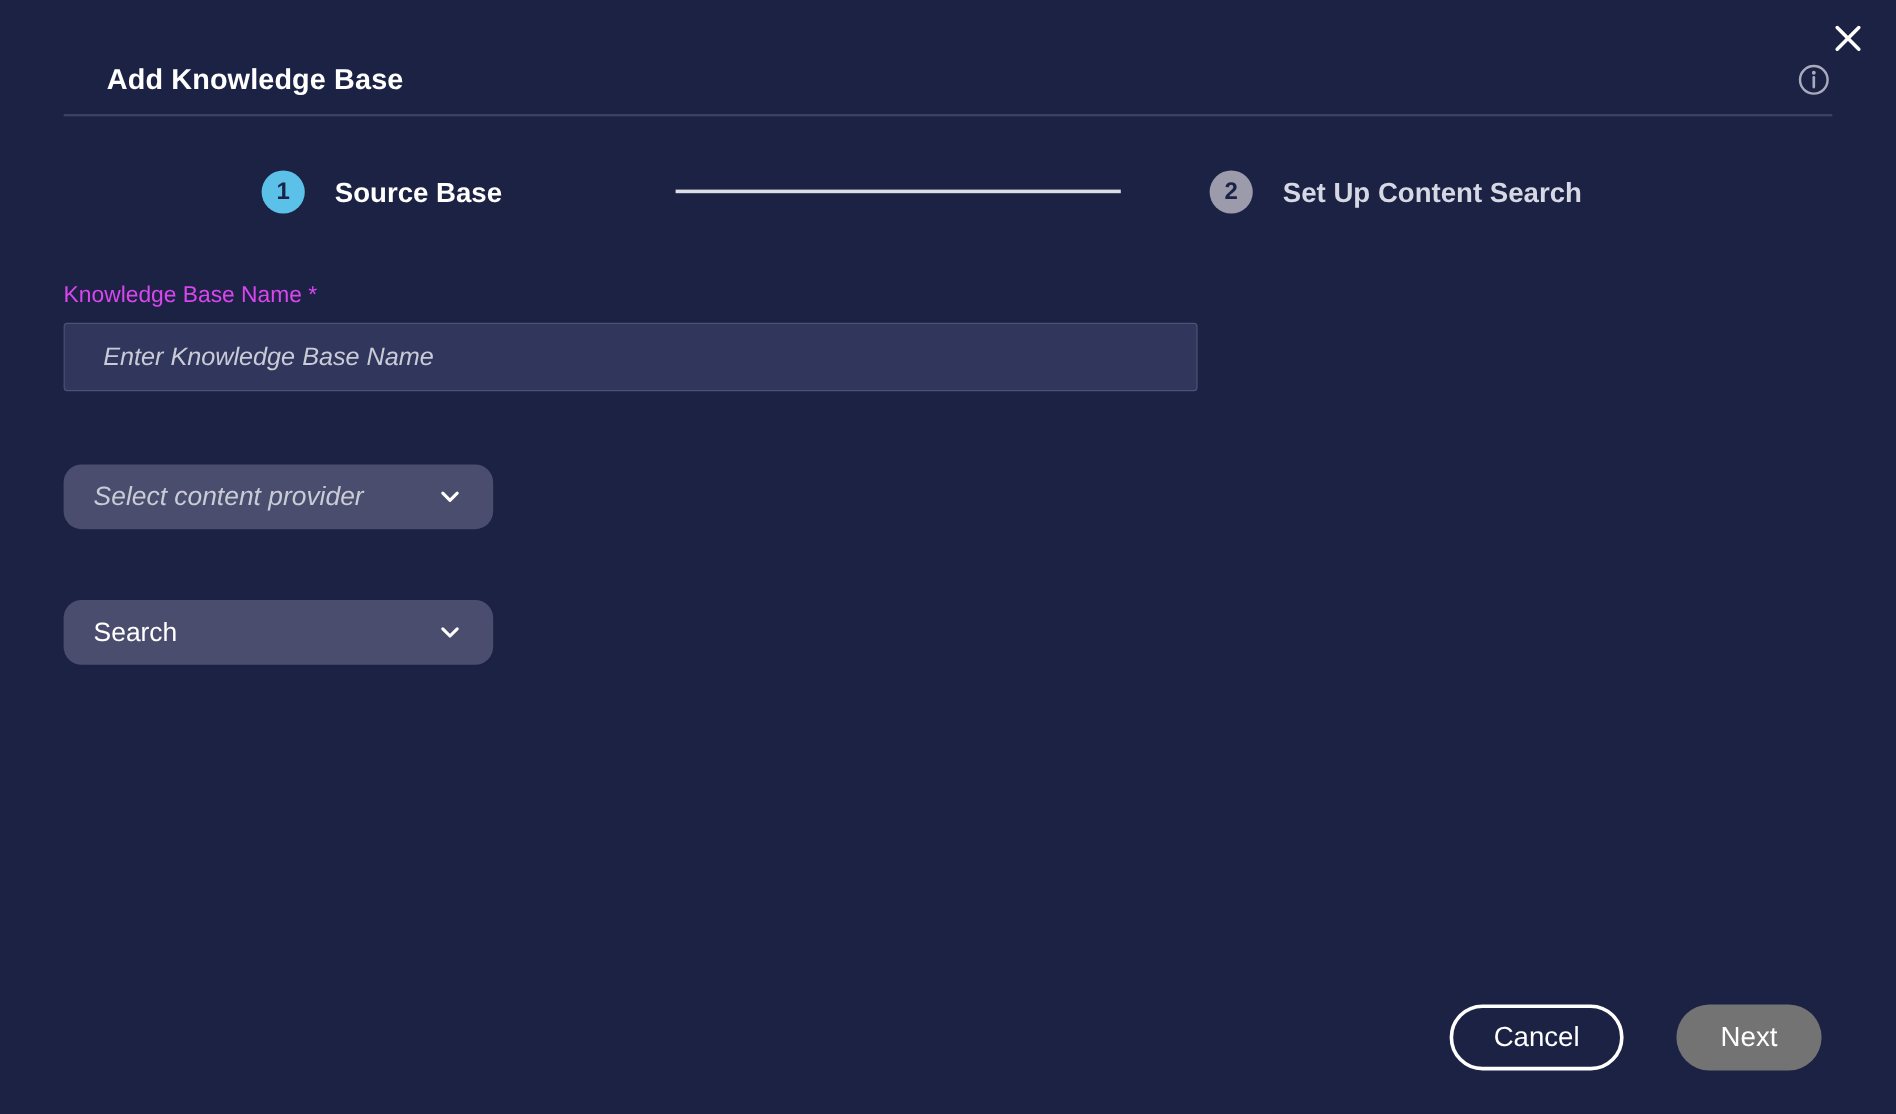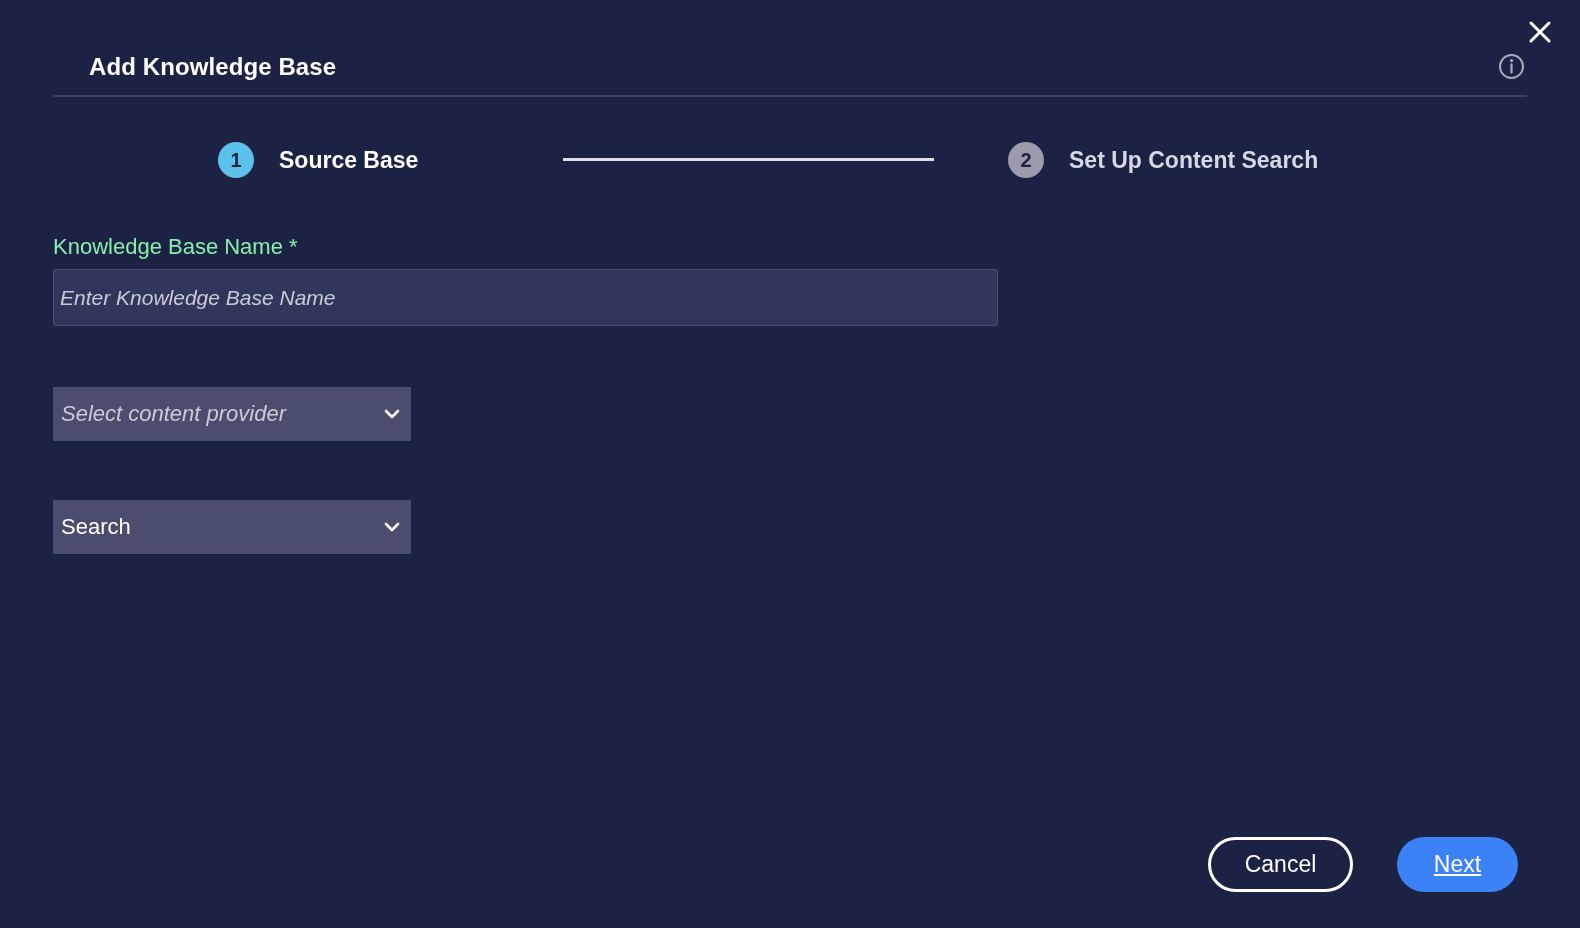--- a/index.html
+++ b/index.html
@@ -126,62 +126,62 @@
   .form-area {
     position: absolute;
     left: 53px;
     top: 235px;
     width: 1000px;
   }
 
   .field-group { margin-bottom: 0; }
 
   .field-label {
-    font-size: 22px;
-    color: #86efac;
+    font-size: 19px;
+    color: #d946ef;
     line-height: 24px;
     margin-bottom: 10px;
     font-weight: normal;
   }
 
   .text-input {
     display: block;
     width: 945px;
     height: 57px;
     background: #313css;
     background: #31365c;
     border: 1px solid #4d5175;
     border-radius: 3px;
     color: #ffffff;
     font-family: "Liberation Sans", sans-serif;
     font-size: 21px;
-    padding: 0 6px;
+    padding: 0 32px;
     outline: none;
   }
   .text-input::placeholder {
     color: #c9cbd6;
     font-style: italic;
     font-size: 21px;
   }
 
   .select-wrap {
     position: relative;
     width: 358px;
     height: 54px;
   }
 
   .select-box {
     width: 358px;
     height: 54px;
     background: #4a4d6d;
     border: none;
-    border-radius: 1px;
-    display: flex;
-    align-items: center;
-    padding: 0 8px;
+    border-radius: 15px;
+    display: flex;
+    align-items: center;
+    padding: 0 25px;
     cursor: pointer;
     font-size: 22px;
   }
 
   .select-value {
     flex: 1;
     color: #ffffff;
     white-space: nowrap;
     overflow: hidden;
   }
@@ -227,24 +227,23 @@
 
   .btn-cancel {
     width: 145px;
     background: transparent;
     border: 3px solid #ffffff;
     color: #ffffff;
   }
 
   .btn-next {
     width: 121px;
-    background: #3b82f6;
+    background: #737373;
     border: none;
     color: #ffffff;
-    text-decoration: underline;
   }
 </style>
 </head>
 <body>
 
 <button class="close-btn">
   <span>
     <svg width="26" height="26" viewBox="0 0 26 26">
       <path d="M4 4 L22 22 M22 4 L4 22" stroke="#ffffff" stroke-width="3" stroke-linecap="round"></path>
     </svg>

